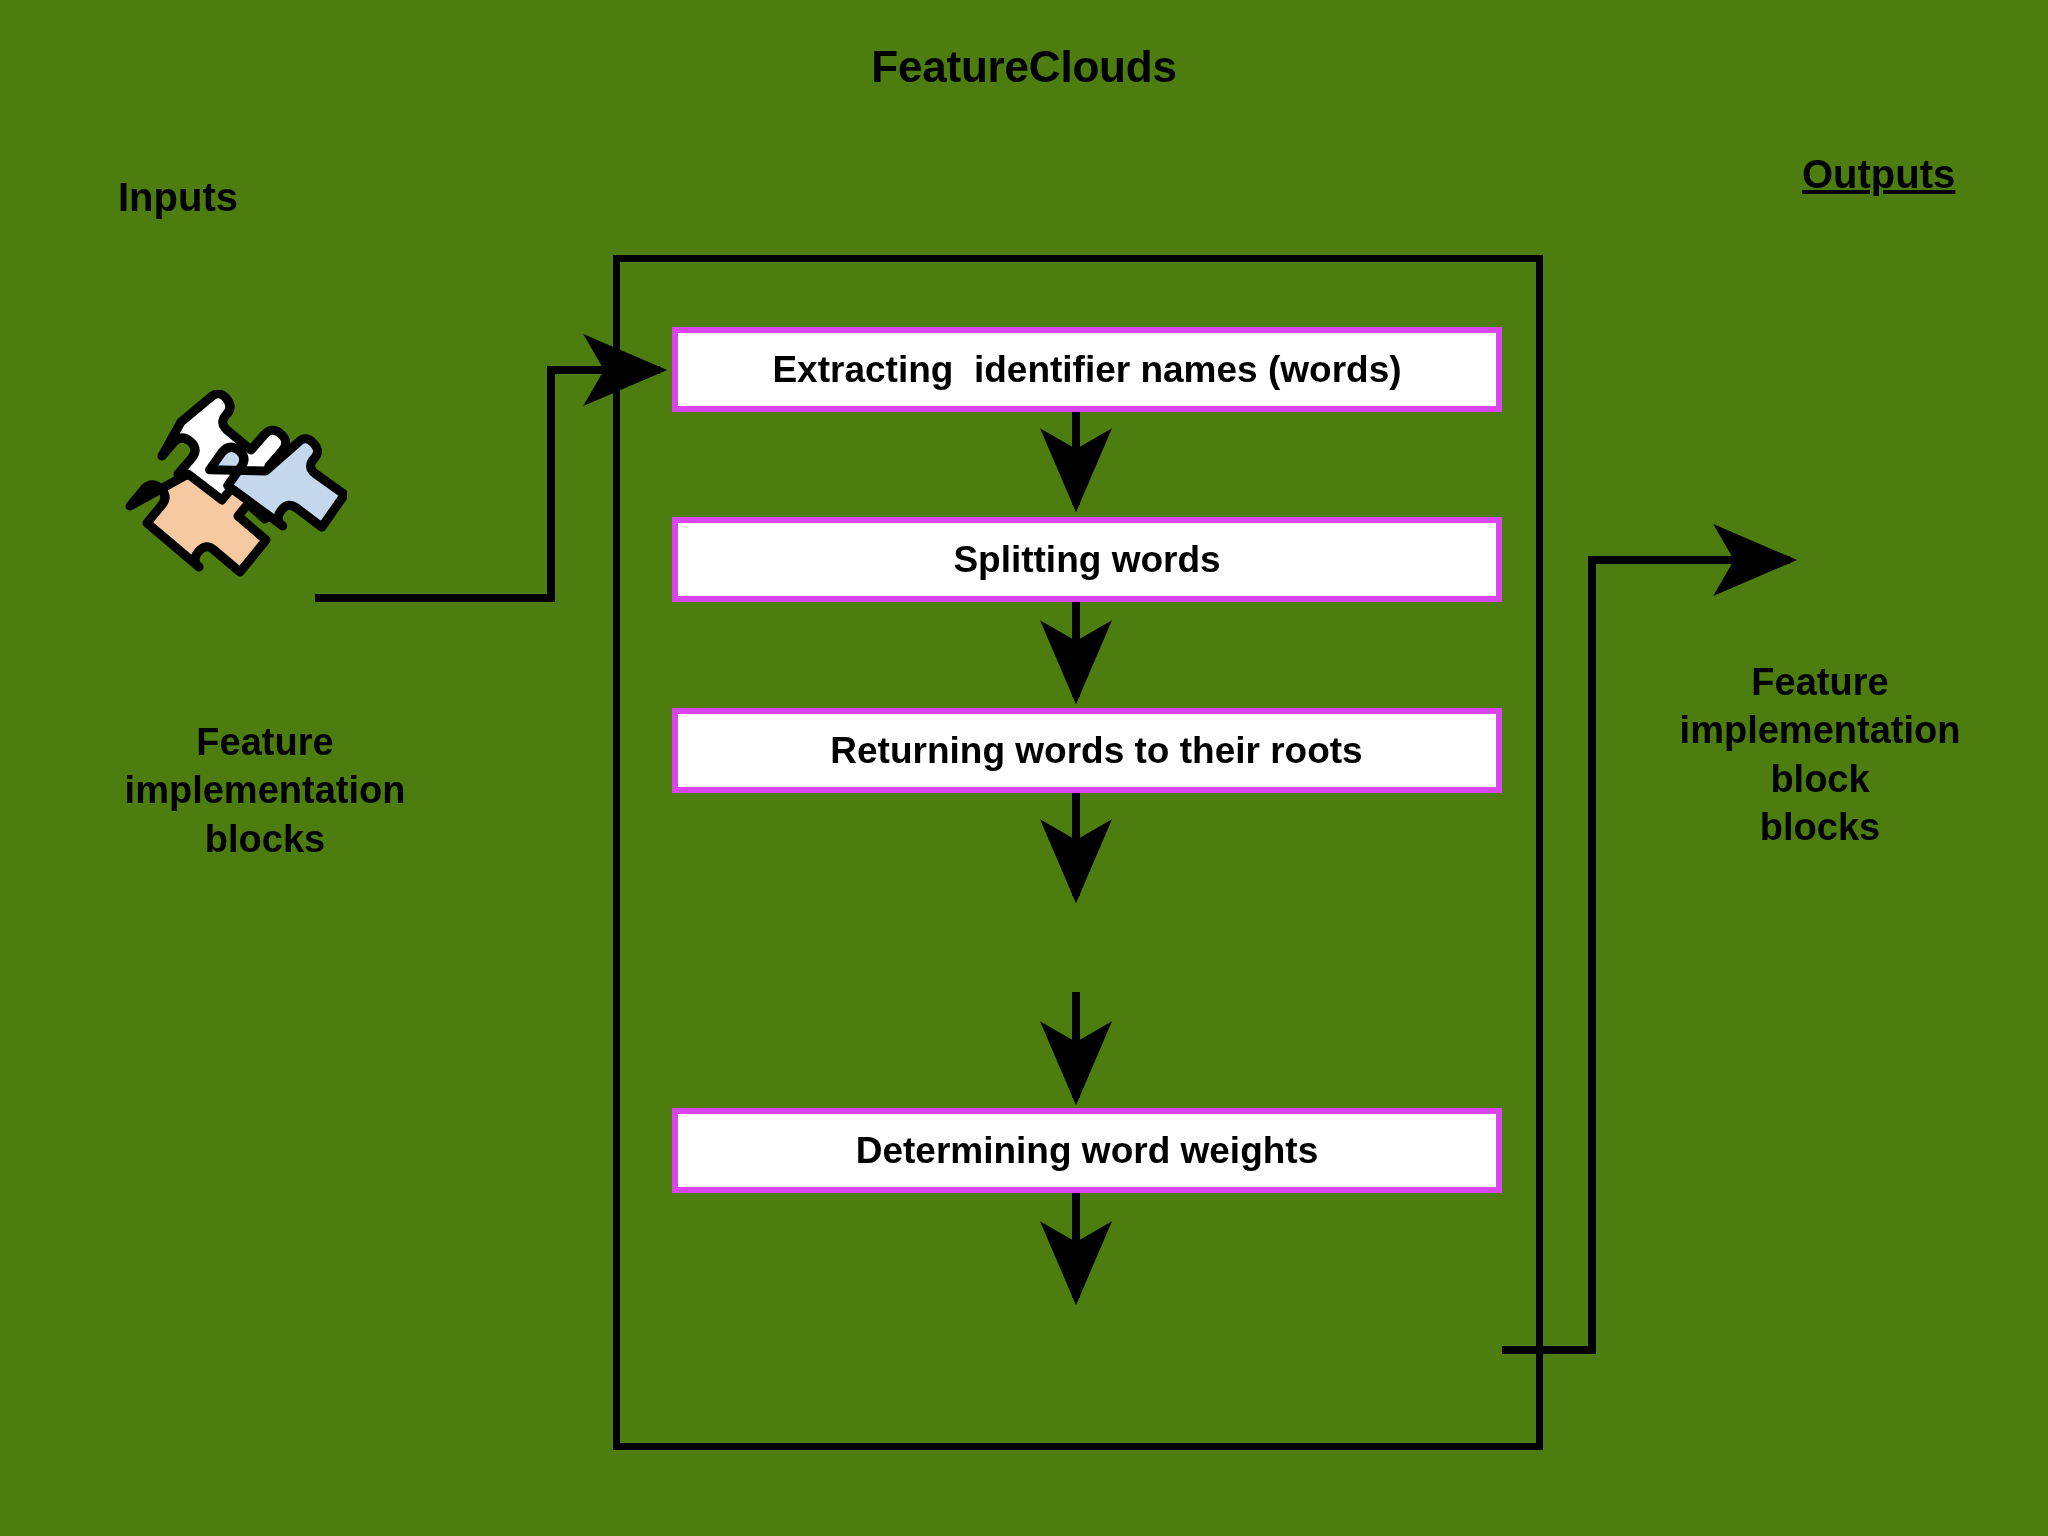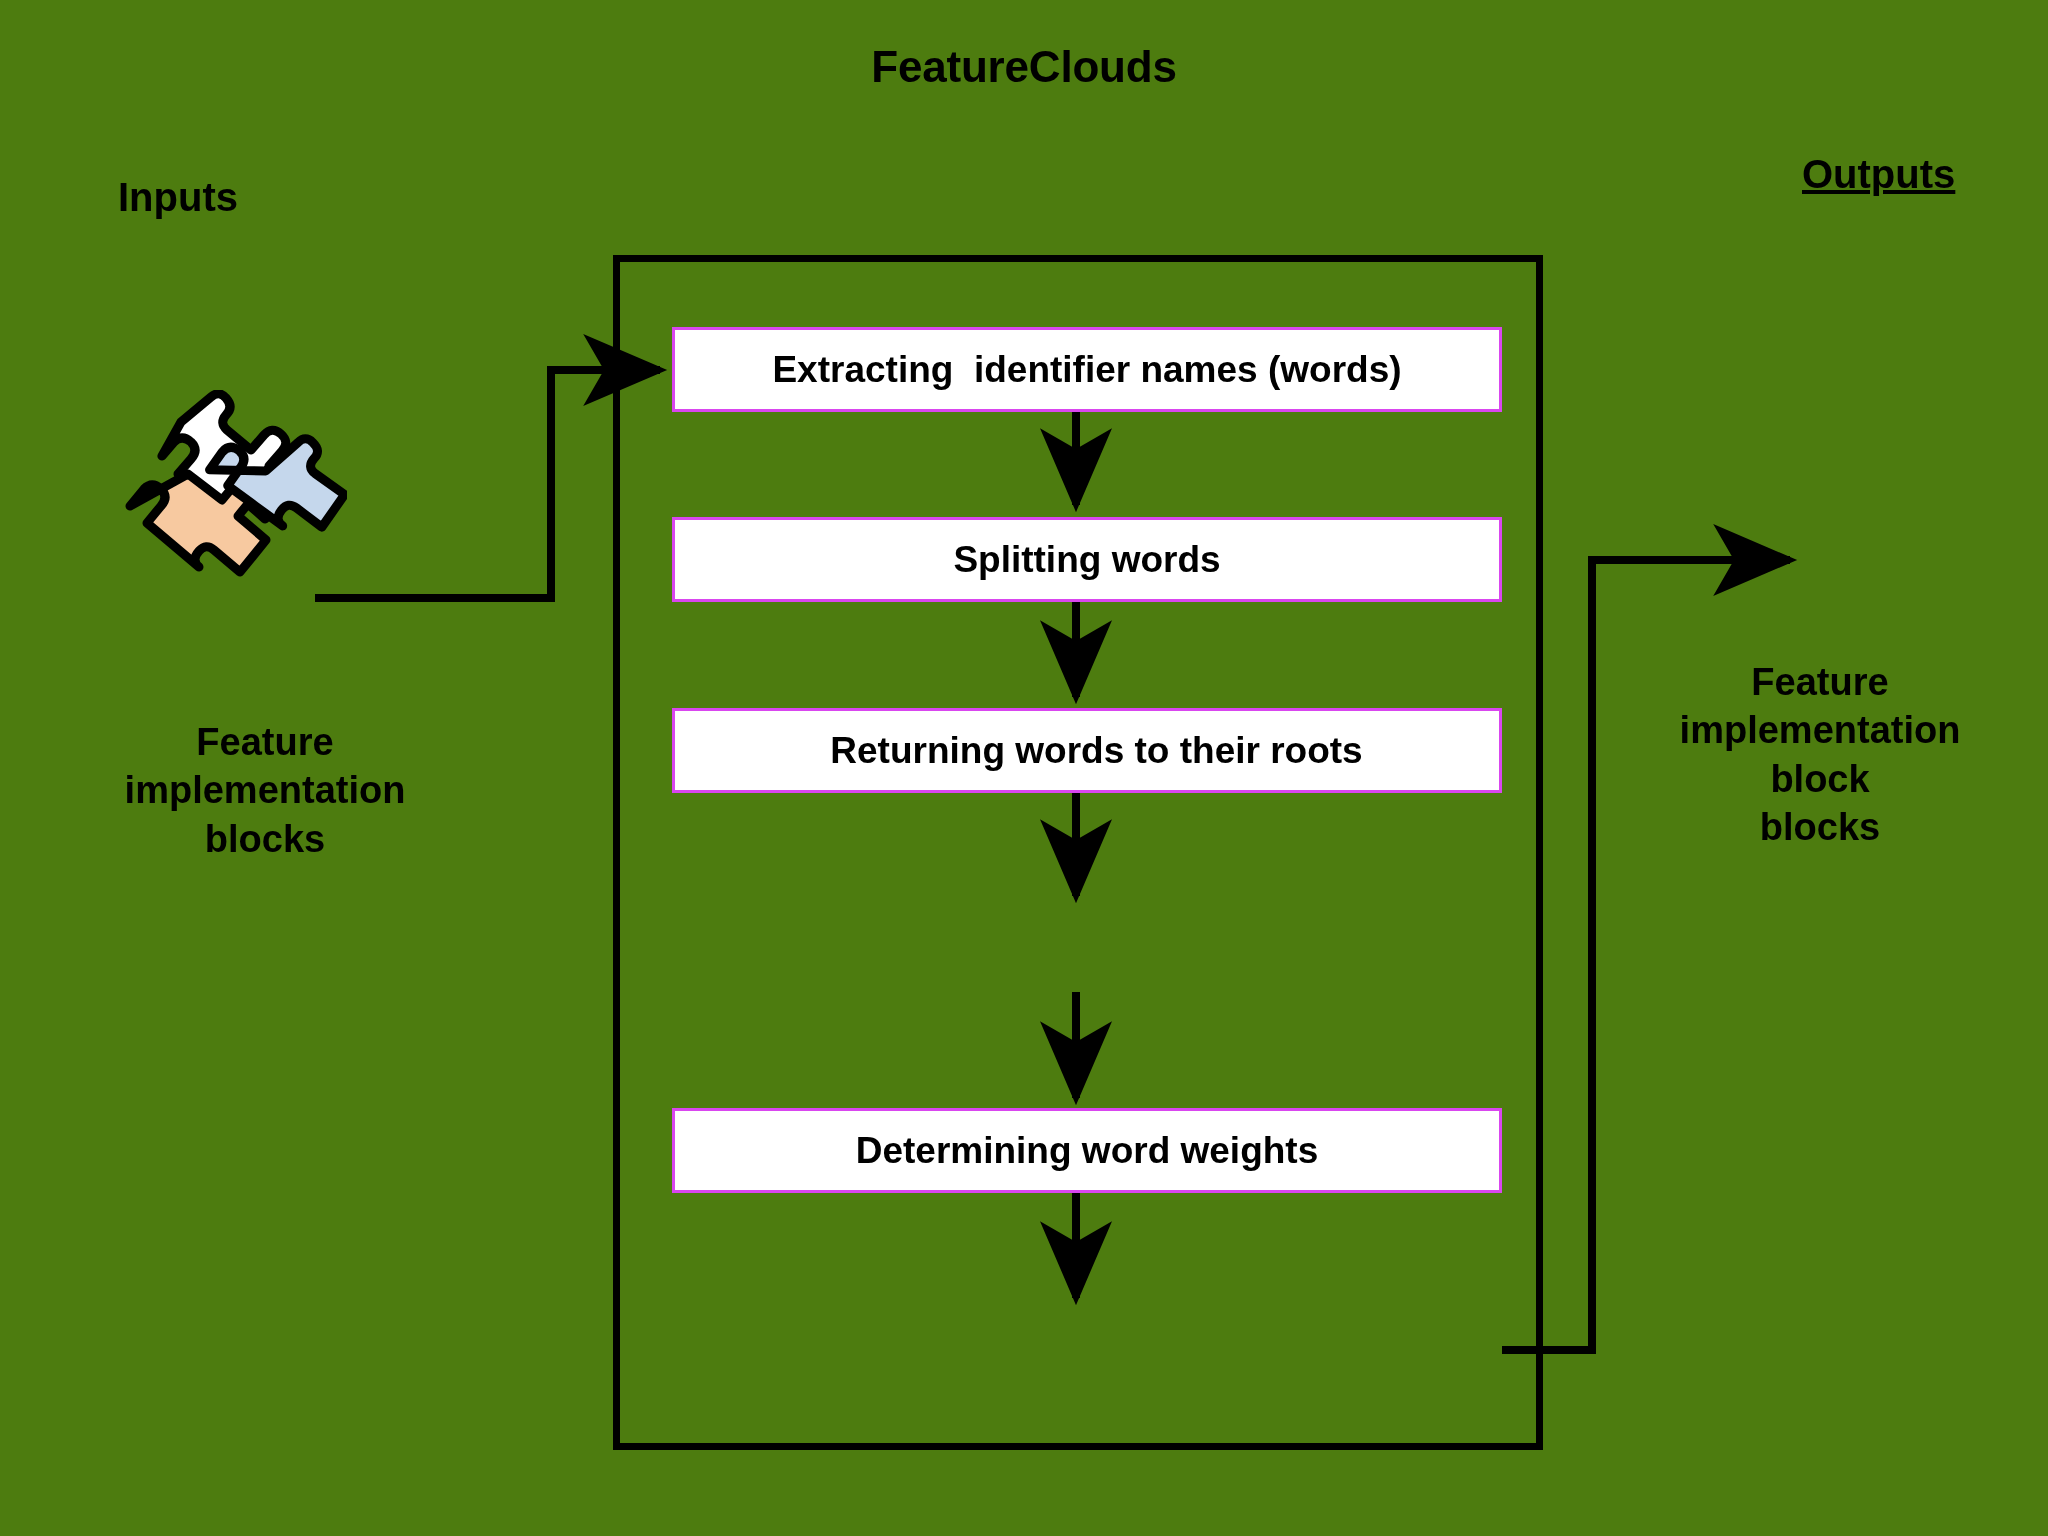--- a/index.html
+++ b/index.html
@@ -52,21 +52,21 @@
     border: 7px solid #000000;
     box-sizing: border-box;
     background: transparent;
   }
 
   
   .proc-box {
     left: 672px;
     width: 830px;
     height: 85px;
-    border: 3px solid #d946ef;
+    border: 6px solid #d946ef;
     box-sizing: border-box;
     background: #ffffff;
     display: flex;
     align-items: center;
     justify-content: center;
     text-align: right;
   }
   .proc-label {
     font-size: 37px;
     font-weight: bold;

